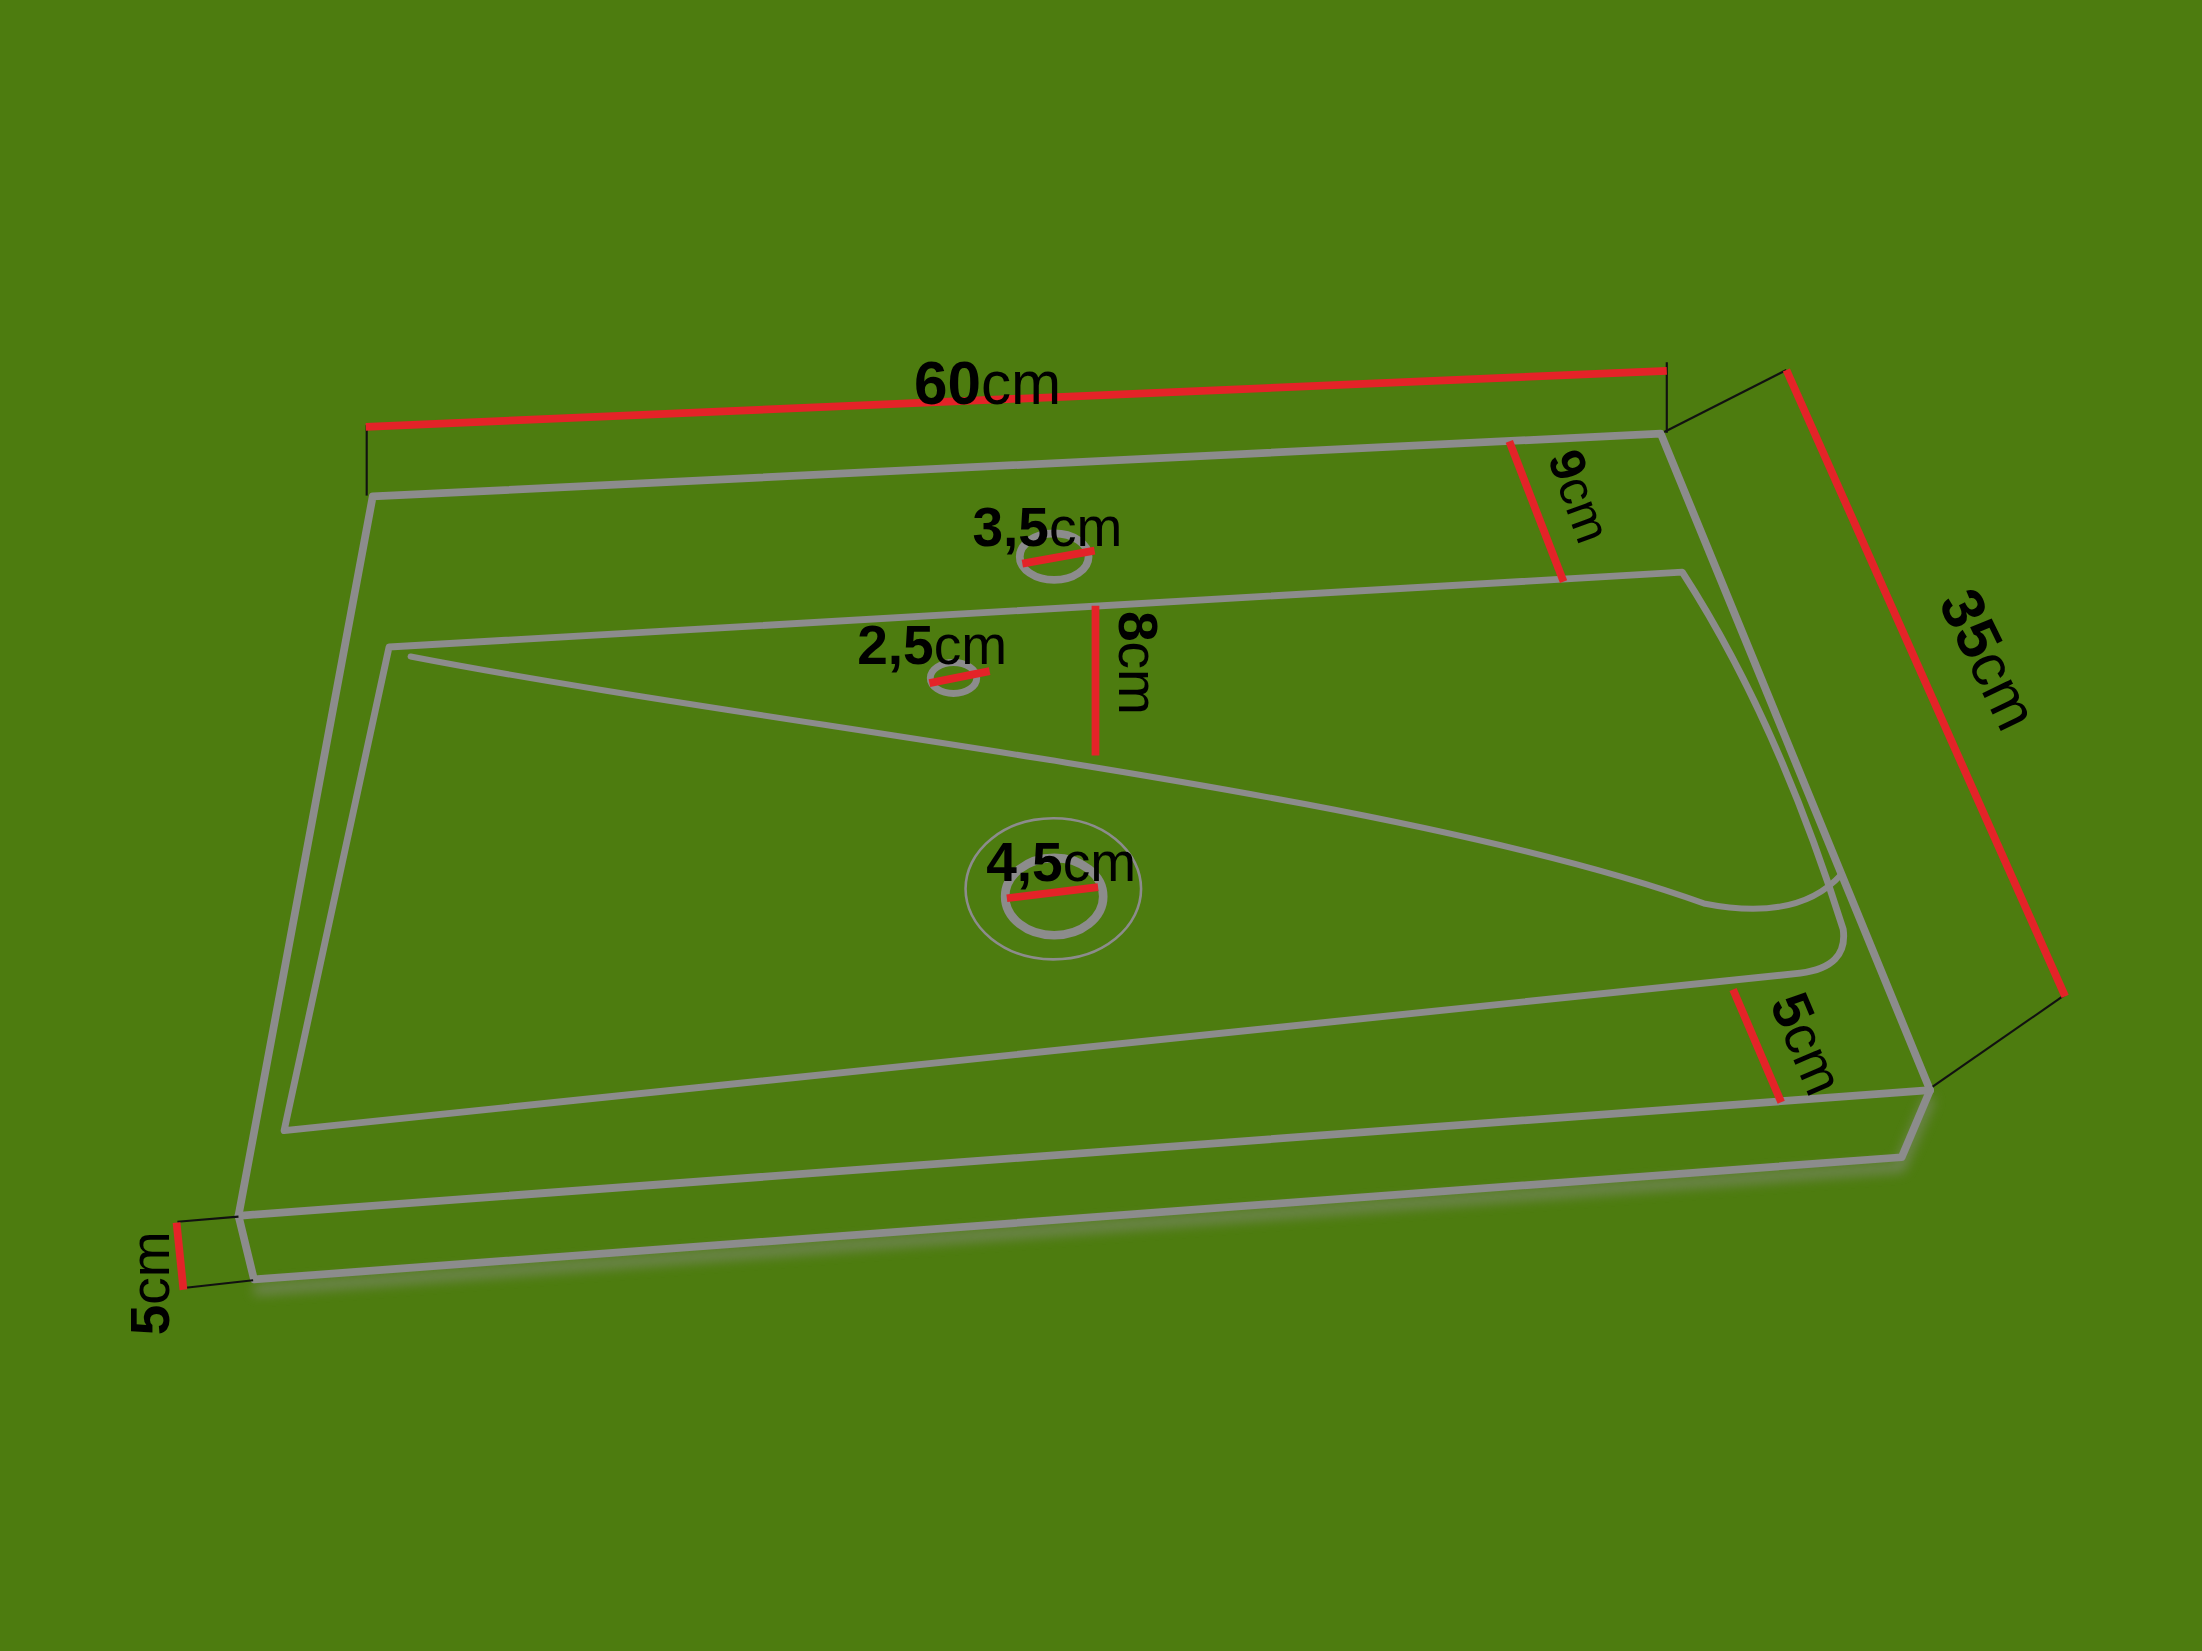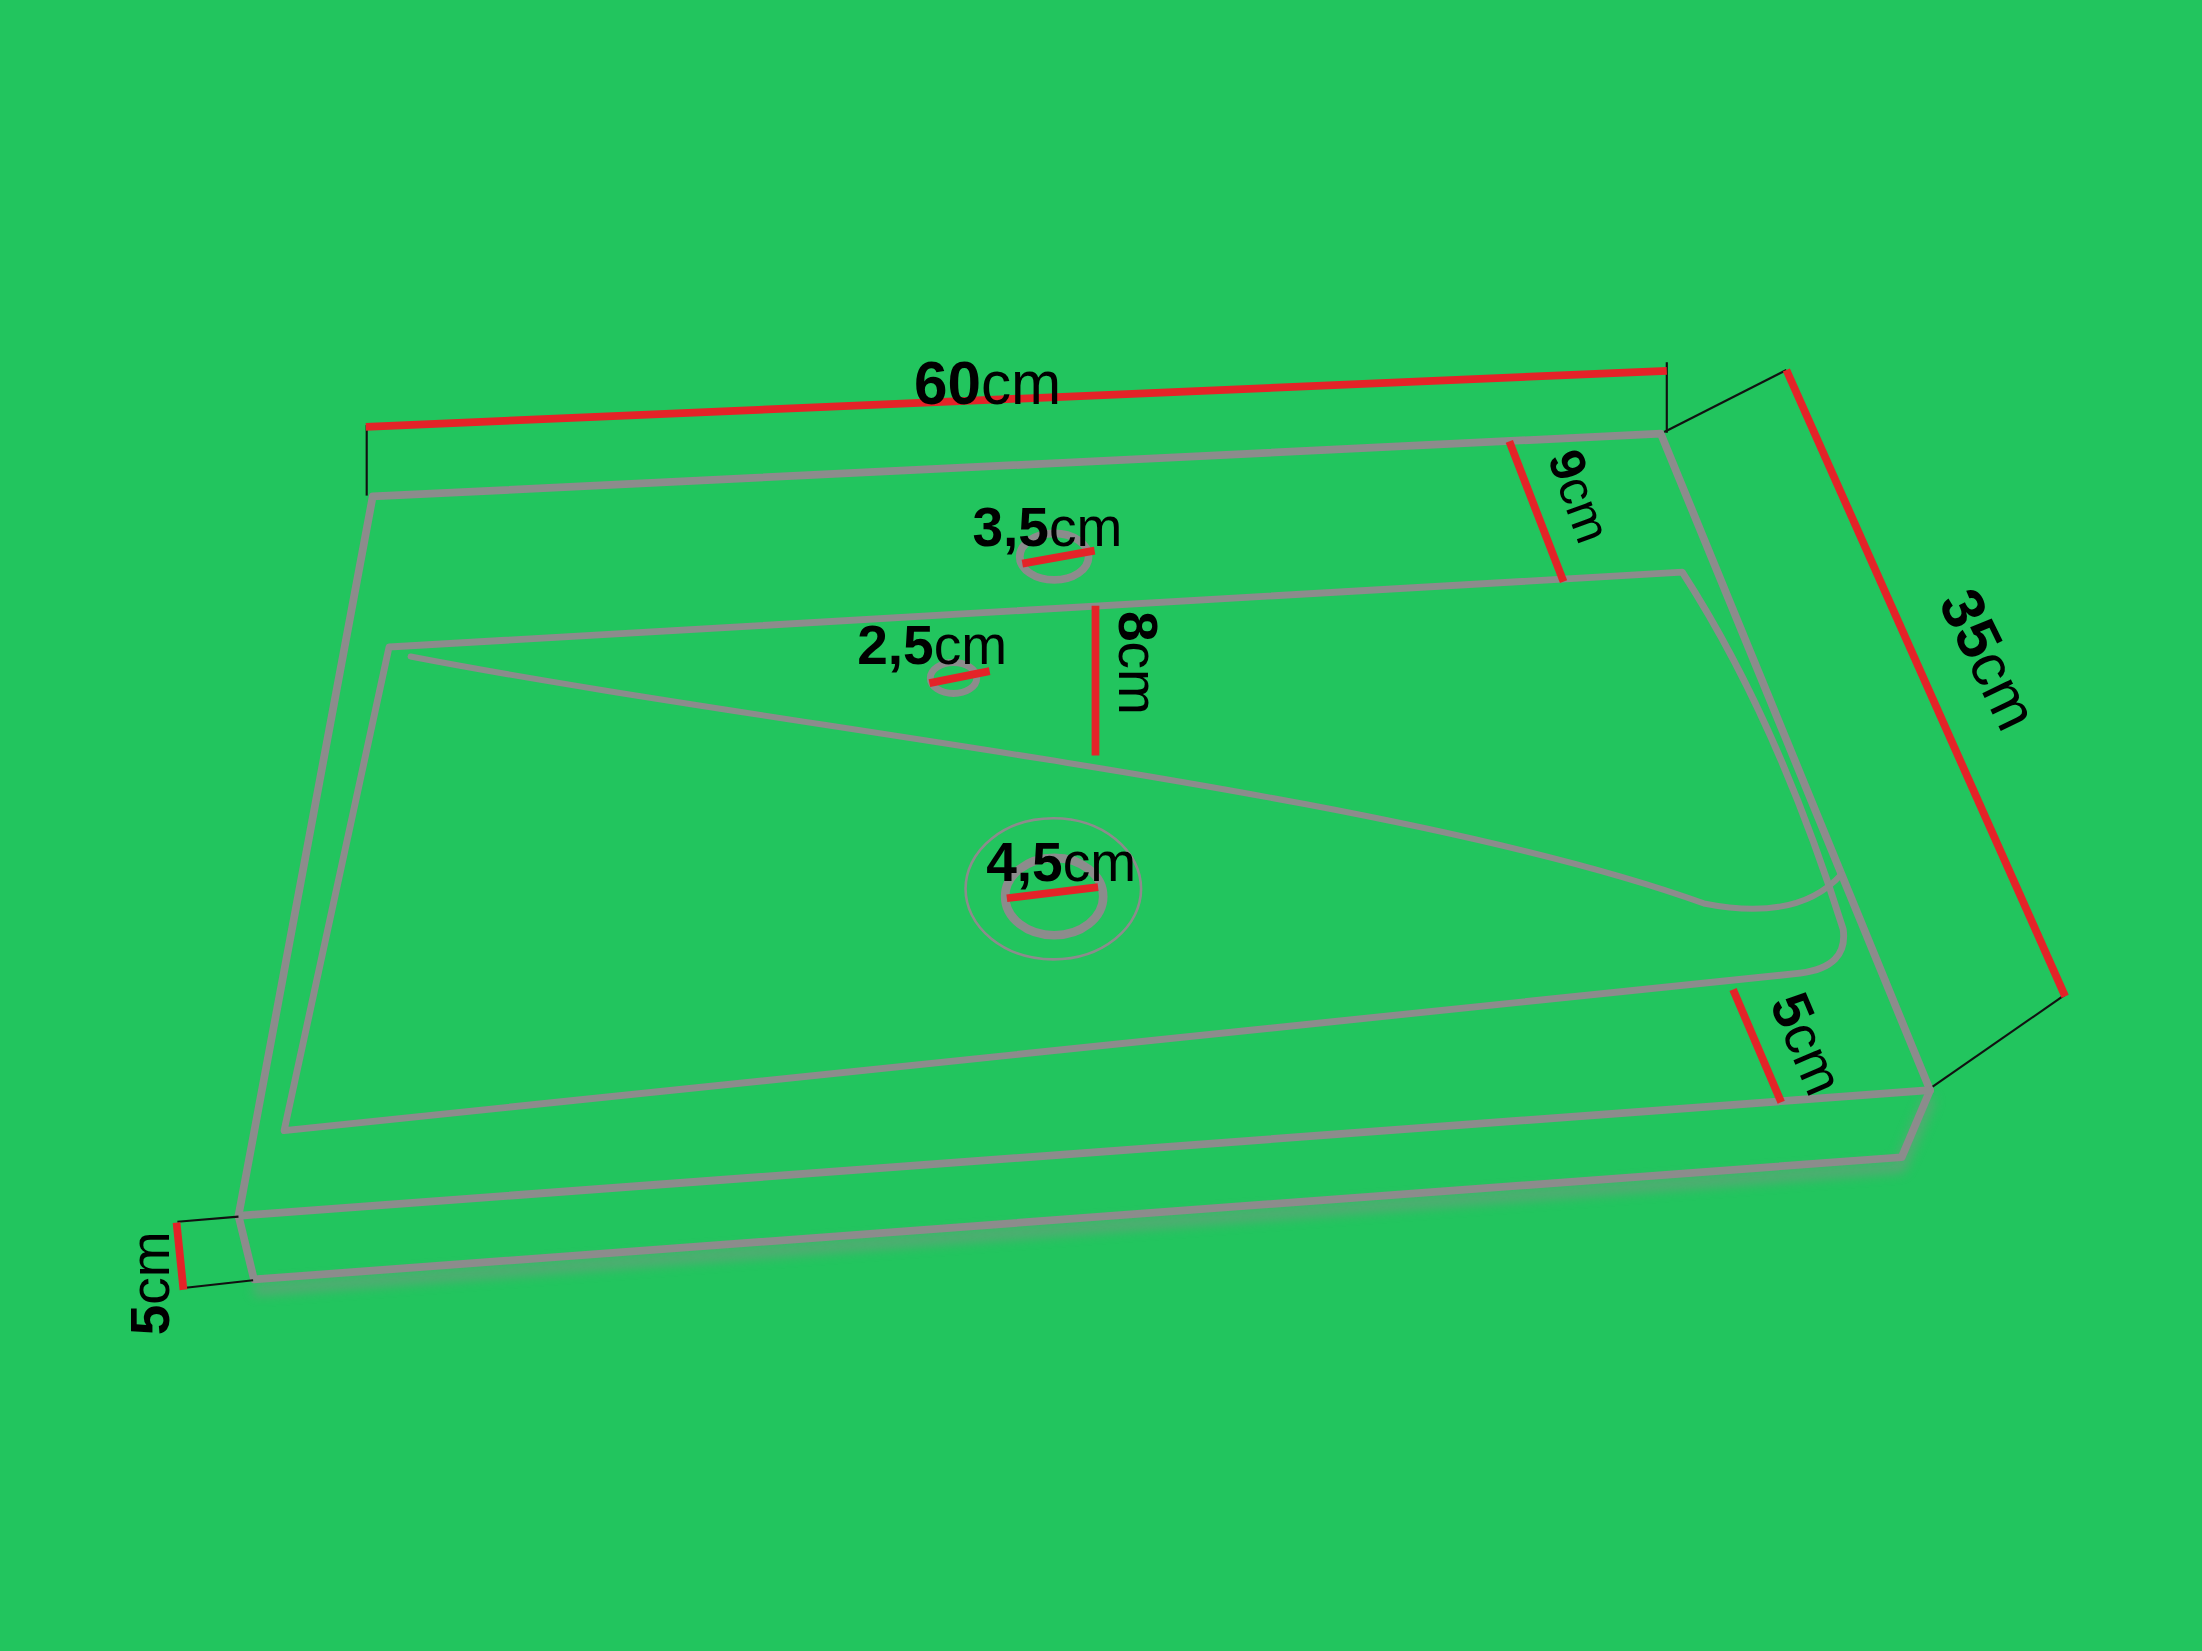--- a/index.html
+++ b/index.html
@@ -1,16 +1,16 @@
 <!DOCTYPE html>
 <html style="font-size:13.8px"><head>
 <meta charset="utf-8">
 <style>
   html,body{margin:0;padding:0;background:#ffffff;}
-  .stage{width:2203px;height:1652px;background:#22c55e;position:relative;}
+  .stage{width:2203px;height:1652px;background:#4d7c0f;position:relative;}
   svg{display:block;}
   text{font-family:"Liberation Sans","DejaVu Sans",sans-serif;fill:#000000;}
   .v{font-weight:700;}
   .u{font-weight:400;}
   .lbl{font-size:64px;}
   .lbl-lg{font-size:70px;}
   .lbl-sm{font-size:58px;}
   .gray{stroke:#8c8c8c;fill:none;}
   .red{stroke:#e42328;stroke-width:9;fill:none;}
   .thin{stroke:#111111;stroke-width:2.5;fill:none;}

